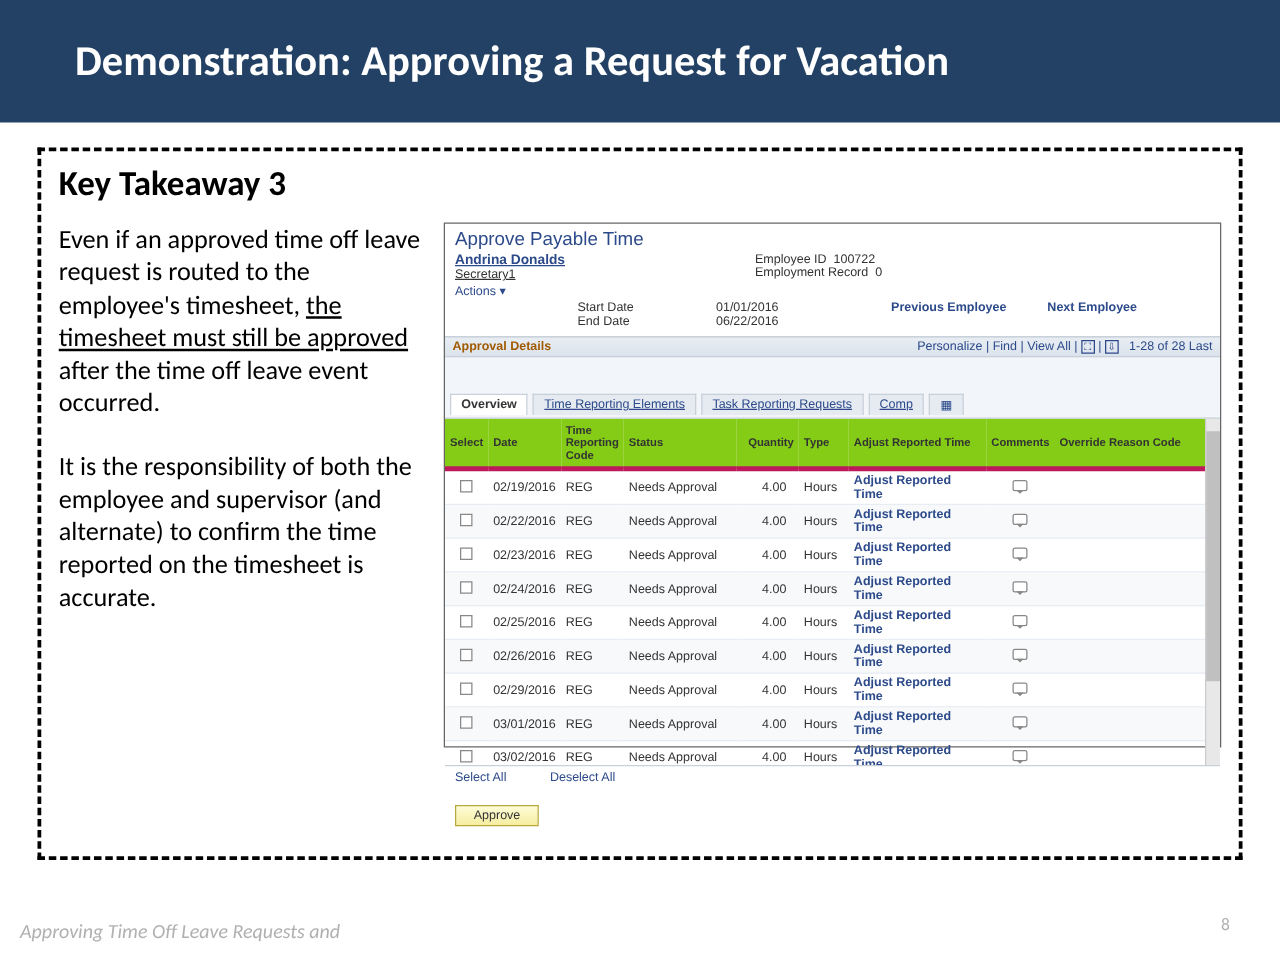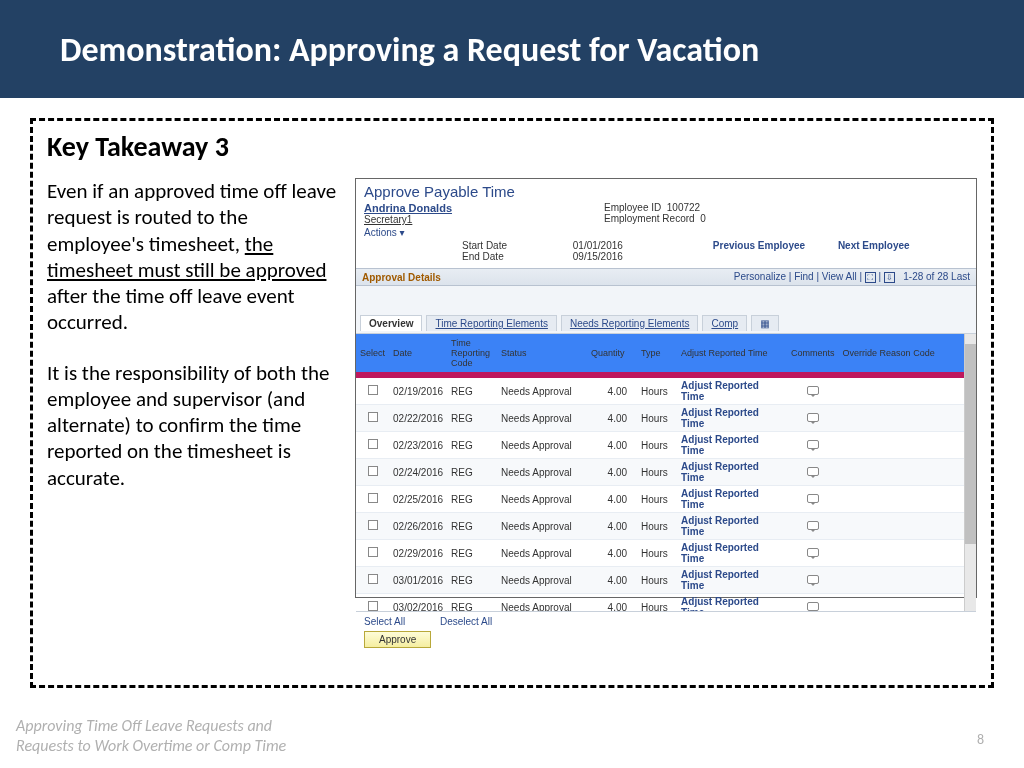--- a/index.html
+++ b/index.html
@@ -27,32 +27,32 @@
   .nav-emp { color:#2c4a8a; font-weight:700; font-size:10px; margin-left:90px; }
   .nav-emp span { margin-right:30px; }
   .section-bar { background:linear-gradient(#e8edf3,#dce3ec); border-top:1px solid #b8c2d0; border-bottom:1px solid #b8c2d0; font-size:10px; color:#a05a00; font-weight:700; padding:2px 6px; display:flex; justify-content:space-between; align-items:center; margin-top:6px; }
   .section-bar .right { color:#2c4a8a; font-weight:400; }
   .section-bar .right a { color:#2c4a8a; }
   .tabs { display:flex; gap:4px; padding:2px 4px; background:#f2f5f9; border-bottom:1px solid #c8d0da; font-size:10px; }
   .tab { padding:2px 8px; background:#e6ebf2; border:1px solid #c8d0da; border-bottom:none; color:#2c4a8a; text-decoration:underline; cursor:pointer;margin-top:27px; }
   .tab.active { background:#fff; font-weight:700; text-decoration:none; color:#333; }
   .grid-wrap { height:278px; overflow:hidden; position:relative; border-bottom:1px solid #c8d0da; }
   table.grid { width:100%; border-collapse:collapse; font-size:10px; }
-  table.grid th { background:#3b82f6; text-align:left; font-weight:400; color:#333; padding:4px 4px; border-bottom:6px solid #be185d; vertical-align:middle; font-size:9px; }
+  table.grid th { background:#84cc16; text-align:left; font-weight:700; color:#333; padding:4px 4px; border-bottom:4px solid #be185d; vertical-align:middle; font-size:9px; }
   table.grid td { padding:2px 4px; border-bottom:1px solid #e8edf3; color:#333; height:17px; }
   table.grid tr:nth-child(even) td { background:#f7f9fb; }
   .lnk { color:#2c4a8a; font-weight:700; cursor:pointer; }
   .chk { width:10px; height:10px; border:1px solid #888; display:inline-block; background:#fff; }
   .comment-icon { width:12px; height:9px; border:1px solid #888; border-radius:2px; display:inline-block; position:relative; background:#fff; }
   .comment-icon:after { content:""; position:absolute; bottom:-3px; left:2px; width:0; height:0; border-left:3px solid transparent; border-right:3px solid transparent; border-top:3px solid #888; }
   .scroll-track { position:absolute; right:0; top:0; bottom:0; width:12px; background:#e8e8e8; border-left:1px solid #ccc; }
   .scroll-thumb { background:#c0c0c0; width:100%; height:200px; margin-top:10px; }
   .bottom-actions { padding:4px 8px; font-size:10px; }
   .bottom-actions .lnk2 { color:#2c4a8a; margin-right:32px; cursor:pointer; }
-  .approve-btn { background:linear-gradient(#fefcd8,#f5eea0); border:1px solid #b8a83a; padding:2px 14px; font-size:10px; color:#333; cursor:pointer; margin-top:4px; }
+  .approve-btn { background:linear-gradient(#fefcd8,#f5eea0); border:1px solid #b8a83a; padding:2px 14px; font-size:10px; color:#333; cursor:pointer; margin-top:16px; }
   .footer { position:absolute; bottom:12px; left:16px; color:#b0b0b0; font-size:16px; line-height:1.25;font-style:italic; }
   .pagenum { position:absolute; bottom:20px; right:40px; color:#b0b0b0; font-size:14px; }
   .icon-sm { display:inline-block; width:11px; height:11px; border:1px solid #2c4a8a; font-size:8px; line-height:9px; text-align:center; color:#2c4a8a; }
 </style>
 </head>
 <body>
 
 <div class="header">
   <h1>Demonstration: Approving a Request for Vacation</h1>
 </div>
@@ -78,53 +78,53 @@
               <div class="actions">Actions ▾</div>
             </div>
             <div class="emp-mid">
               <div><span>Employee ID</span>&nbsp;&nbsp;<span>100722</span></div>
               <div><span>Employment Record</span>&nbsp;&nbsp;<span>0</span></div>
             </div>
           </div>
           <div class="dates-row">
             <div class="dates">
               <div><span style="width:60px;">Start Date</span> <span>01/01/2016</span></div>
-              <div><span style="width:60px;">End Date</span> <span>09/15/2016</span></div>
+              <div><span style="width:60px;">End Date</span> <span>06/22/2016</span></div>
             </div>
             <div class="nav-emp">
               <span>Previous Employee</span>
               <span>Next Employee</span>
             </div>
           </div>
         </div>
 
         <div class="section-bar">
           <span>Approval Details</span>
           <span class="right">
             <a>Personalize</a> | <a>Find</a> | <a>View All</a> | <span class="icon-sm">⛶</span> | <span class="icon-sm">⇩</span>&nbsp;&nbsp;&nbsp;<span>1-28 of 28</span>&nbsp;<span style="color:#2c4a8a;">Last</span>
           </span>
         </div>
 
         <div class="tabs">
           <div class="tab active">Overview</div>
           <div class="tab">Time Reporting Elements</div>
-          <div class="tab">Needs Reporting Elements</div>
+          <div class="tab">Task Reporting Requests</div>
           <div class="tab">Comp</div>
           <div class="tab" style="text-decoration:none;">▦</div>
         </div>
 
         <div class="grid-wrap">
           <table class="grid">
             <thead>
               <tr>
                 <th style="width:30px;">Select</th>
                 <th style="width:58px;">Date</th>
                 <th style="width:50px;">Time Reporting Code</th>
                 <th style="width:90px;">Status</th>
-                <th style="width:50px;">Quantity</th>
+                <th style="width:50px;text-align:right;">Quantity</th>
                 <th style="width:40px;">Type</th>
                 <th style="width:110px;">Adjust Reported Time</th>
                 <th style="width:50px;">Comments</th>
                 <th>Override Reason Code</th>
               </tr>
             </thead>
             <tbody id="grid-body">
                 <tr>
                   <td style="text-align:center;"><span class="chk"></span></td>
                   <td>02/19/2016</td>
@@ -236,15 +236,14 @@
           <span class="lnk2">Deselect All</span>
           <div><button class="approve-btn">Approve</button></div>
         </div>
       </div>
     </div>
   </div>
 </div>
 
 <div class="footer">
   <div>Approving Time Off Leave Requests and</div>
-  <div>Requests to Work Overtime or Comp Time</div>
 </div>
 <div class="pagenum">8</div>
 
 </body></html>

